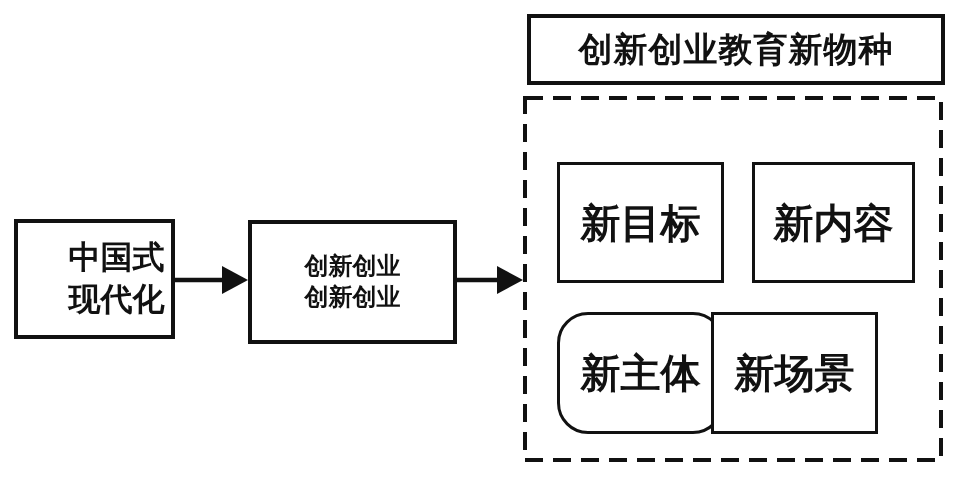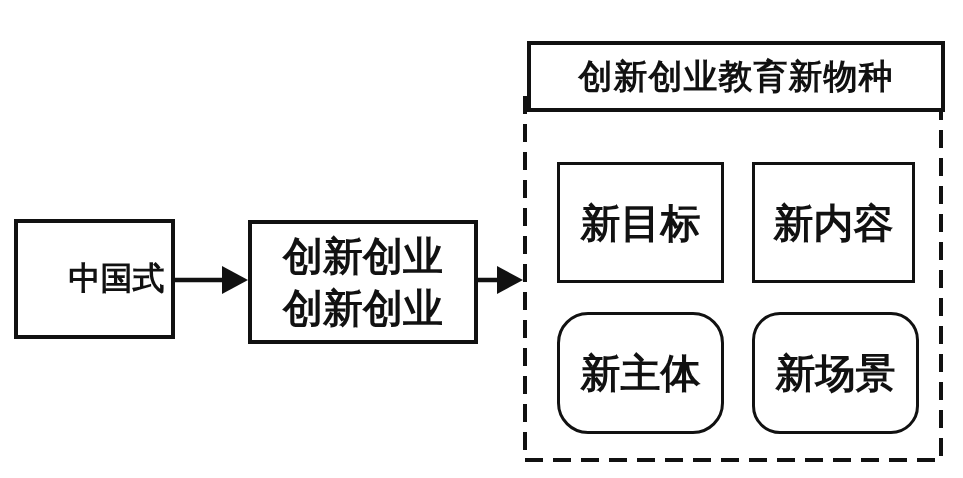--- a/index.html
+++ b/index.html
@@ -41,50 +41,49 @@
     left: 14px;
     top: 219px;
     width: 161px;
     height: 120px;
     font-size: 32px;
     padding-left: 44px;
   }
   .node-middle {
     left: 248px;
     top: 220px;
-    width: 230px;
+    width: 209px;
     height: 124px;
-    font-size: 40px;
+    font-size: 24px;
   }
   .node-title {
     left: 527px;
     top: 14px;
     width: 418px;
     height: 71px;
     font-size: 34px;
     letter-spacing: 1px;
-    margin-top: 27px;
   }
   .dashed-container {
     position: absolute;
     left: 523px;
     top: 96px;
     width: 420px;
     height: 366px;
     box-sizing: border-box;
     background: transparent;
   }
   .grid-box {
     border-width: 3px;
     font-size: 40px;
   }
   .grid-top-left    { left: 557px; top: 162px; width: 167px; height: 121px; }
   .grid-top-right   { left: 752px; top: 162px; width: 163px; height: 121px; justify-content: center; }
   .grid-bottom-left { left: 557px; top: 312px; width: 167px; height: 122px; border-radius: 31px; }
-  .grid-bottom-right{ left: 752px; top: 312px; width: 167px; height: 122px; border-radius: 28px; }
+  .grid-bottom-right{ left: 711px; top: 312px; width: 167px; height: 122px; }
 </style>
 </head>
 <body>
 
 <div class="canvas">
 
   <svg class="arrows-layer" width="963" height="478" viewBox="0 0 963 478" xmlns="http://www.w3.org/2000/svg">
 
     <rect x="525" y="98" width="416" height="362" fill="none" stroke="#111111" stroke-width="4" stroke-dasharray="18 10"></rect>
 
@@ -94,20 +93,21 @@
     </g>
 
     <g>
       <line x1="457" y1="280" x2="499" y2="280" stroke="#111111" stroke-width="4.5"></line>
       <polygon points="497,266 523,280 497,294" fill="#111111"></polygon>
     </g>
   </svg>
 
   <div class="box node-left">
     <span>中国式</span>
+    <span>现代化</span>
   </div>
 
   <div class="box node-middle">
     <span>创新创业</span>
     <span>创新创业</span>
   </div>
 
   <div class="box node-title">
     <span>创新创业教育新物种</span>
   </div>

